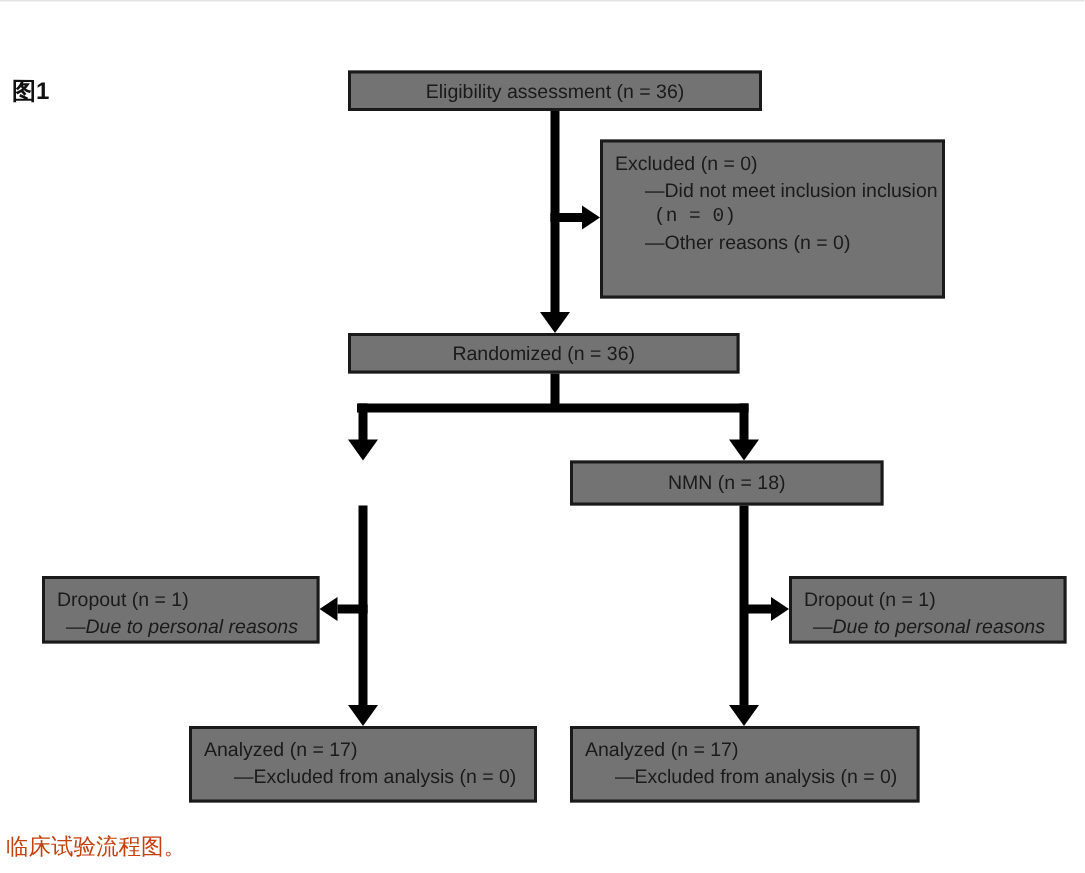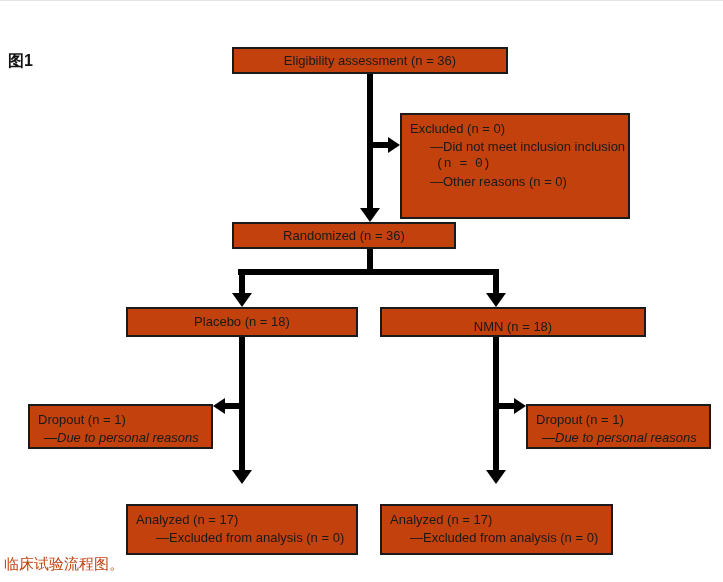--- a/index.html
+++ b/index.html
@@ -16,30 +16,30 @@
     position: absolute; left: 8px; top: 10px;
     font-size: 16px; font-weight: bold; color: #111; margin-top: 40px;
   }
   .caption {
     position: absolute; left: 4px; top: 554px;
     font-size: 15px; color: #c2410c;
   }
   .box {
     position: absolute;
     border: 2px solid #1a1a1a;
-    background: #c2410c;
+    background: #737373;
     font-size: 13px;
     line-height: 17.5px;
     box-sizing: border-box;
   }
   .box.center {
     display: flex; align-items: center; justify-content: center;
     text-align: center;
   }
-  .box.multi { padding: 5px 8px; margin-top: 20px; }
+  .box.multi { padding: 5px 8px; }
   .ln { white-space: nowrap; }
   .ind-a { padding-left: 20px; }
   .ind-b { padding-left: 26px; font-family: Liberation Mono, monospace; }
   .ind-c { padding-left: 6px; font-style: italic; }
   .line { position: absolute; background: #000000; }
   .arrow-down {
     position: absolute; width: 0; height: 0;
     border-left: 10px solid transparent;
     border-right: 10px solid transparent;
     border-top: 14px solid #000000;
@@ -75,36 +75,33 @@
   <div class="line" style="left:367px; top:141px; width:21px; height:6px;"></div>
   <div class="arrow-right" style="left:388px; top:136px;"></div>
 
   <div class="box multi" style="left:400px; top:92px; width:230px; height:106px;">
     <div class="ln">Excluded (n = 0)</div>
     <div class="ln ind-a">—Did not meet inclusion inclusion</div>
     <div class="ln ind-b">(n = 0)</div>
     <div class="ln ind-a">—Other reasons (n = 0)</div>
   </div>
 
-  <div class="box center" style="left:232px; top:221px; width:224px; height:27px;">
+  <div class="box center" style="left:232px; top:221px; width:261px; height:27px;">
     <span>Randomized (n = 36)</span>
   </div>
 
   <div class="line" style="left:367px; top:248px; width:6px; height:23px;"></div>
   <div class="line" style="left:238px; top:268px; width:261px; height:6px;"></div>
   <div class="line" style="left:239px; top:268px; width:6px; height:25px;"></div>
   <div class="arrow-down" style="left:232px; top:292px;"></div>
   <div class="line" style="left:493px; top:268px; width:6px; height:25px;"></div>
   <div class="arrow-down" style="left:486px; top:292px;"></div>
 
-  <div class="box center" style="left:126px; top:306px; width:232px; height:30px;">
-    <span>Placebo (n = 18)</span>
-  </div>
 
-  <div class="box center" style="left:380px; top:306px; width:266px; height:30px;align-items:flex-end;">
+  <div class="box center" style="left:380px; top:306px; width:209px; height:30px;">
     <span>NMN (n = 18)</span>
   </div>
 
   <div class="line" style="left:239px; top:336px; width:6px; height:133px;"></div>
   <div class="arrow-down" style="left:232px; top:469px;"></div>
 
   <div class="line" style="left:225px; top:402px; width:20px; height:6px;"></div>
   <div class="arrow-left" style="left:213px; top:397px;"></div>
 
   <div class="box multi" style="left:28px; top:383px; width:185px; height:45px;">

